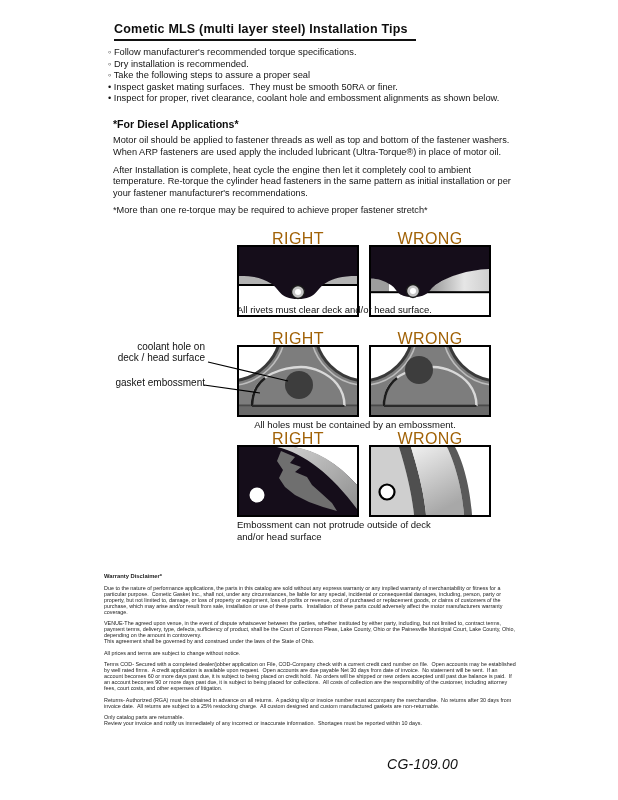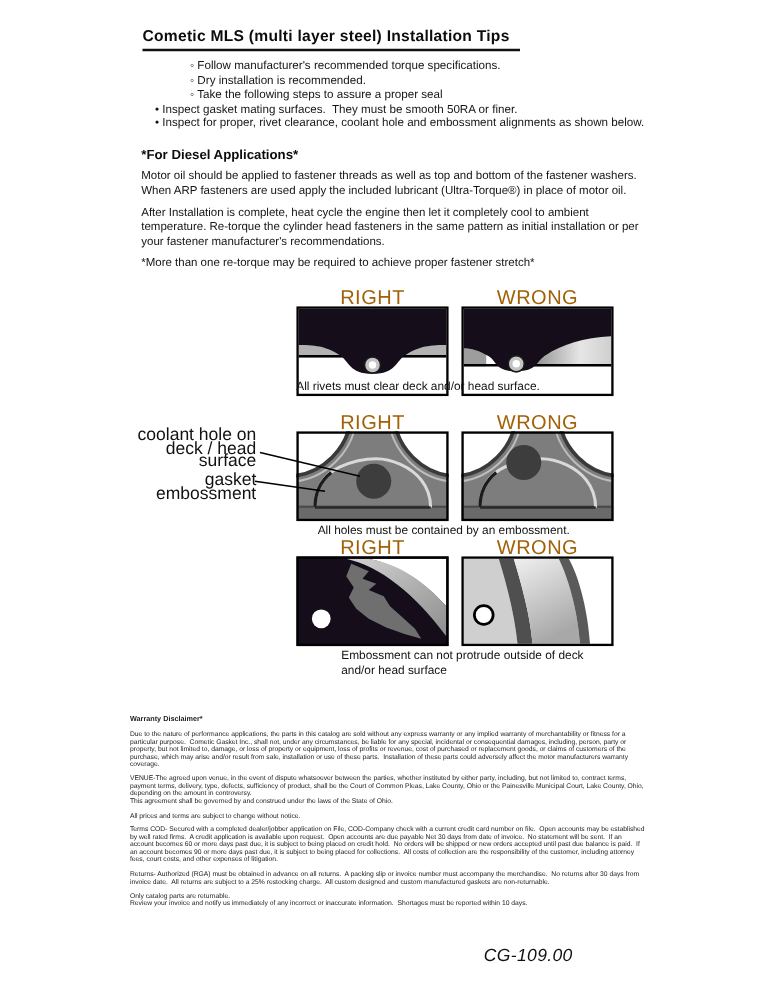--- a/index.html
+++ b/index.html
@@ -8,36 +8,36 @@
     position:relative; width:618px; height:800px; background:#ffffff;
     font-family:"Liberation Sans", sans-serif; color:#1a1a1a; overflow:hidden;border-radius:30px;
   }
   .title {
     position:absolute; left:114px; top:22px;
     font-size:12.5px; font-weight:700; letter-spacing:0.2px; color:#0d0d0d;
     border-bottom:2px solid #111; padding:0 8px 3px 0;
   }
   .bullets { position:absolute; left:108px; top:47px; list-style:none; width:420px;
     font-size:9.3px; line-height:11.6px; color:#151515; }
-  .bullets li { white-space:pre-wrap;margin-left:44px; }
+  .bullets li { white-space:pre-wrap; }
   .bullets li.b::before { content:"◦ "; }
-  .bullets li.sb { margin-left:16px; }
+  .bullets li.sb { }
   .bullets li.sb::before { content:"• "; }
   .diesel { position:absolute; left:113px; top:119px; width:402px;
     font-size:9.2px; line-height:11.4px; color:#151515; }
   .diesel h2 { font-size:10.6px; font-weight:700; margin-bottom:5px; color:#0d0d0d; }
   .diesel p { margin-bottom:6.5px; white-space:pre-wrap; }
   .dg-label { position:absolute; width:122px; text-align:center;
     font-size:16px; letter-spacing:0.4px; color:#a16207; }
   .dbox { position:absolute; width:122px; height:72px; }
   .dbox svg { display:block; width:122px; height:72px; }
   .caption { position:absolute; font-size:9.5px; line-height:11.5px; color:#111; white-space:pre-line; }
   .caption.center { text-align:center; }
   .callout { position:absolute; width:112px; text-align:right;
-    font-size:14px; line-height:10.6px; white-space:pre-line; color:#111; }
+    font-size:10px; line-height:10.6px; white-space:pre-line; color:#111; }
   .leader { position:absolute; left:200px; top:349px; pointer-events:none; }
   .legal { position:absolute; left:104px; top:574px; width:412px;
     font-size:5.4px; line-height:5.9px; color:#222; }
   .legal h3 { font-size:5.8px; font-weight:700; margin-bottom:6px; }
   .legal p { margin-bottom:5.8px; white-space:pre-wrap; }
   .footer-code { position:absolute; left:387px; top:756px;
     font-size:14px; letter-spacing:0.3px; color:#111;font-style:italic; }
 </style>
 </head>
 <body>
@@ -177,21 +177,21 @@
       <rect x="0" y="0" width="122" height="72" fill="#ffffff"></rect>
       <path d="M2,2 H30 C38,28 43,50 45,70 L2,70 Z" fill="#cfcfcf"></path>
       <path d="M30,2 C38,28 43,50 45,70 L57,70 C55,46 48,22 42,2 Z" fill="#4f4f4f"></path>
       <path d="M42,2 C48,22 55,46 57,70 L95,70 C93,42 85,16 78,2 Z" fill="url(#g4)"></path>
       <path d="M78,2 C85,16 93,42 95,70 L103,70 C101,40 93,14 86,2 Z" fill="#5a5a5a"></path>
       <circle cx="18" cy="47" r="7.5" fill="#ffffff" stroke="#000000" stroke-width="2.2"></circle>
       <rect x="1" y="1" width="120" height="70" fill="none" stroke="#000000" stroke-width="2"></rect>
     </svg>
   </div>
 
-  <div class="caption" style="left:237px; top:519px; width:260px;margin-left:36px;">Embossment can not protrude outside of deck
+  <div class="caption" style="left:237px; top:519px; width:260px;">Embossment can not protrude outside of deck
 and/or head surface</div>
 
   <section class="legal">
     <h3>Warranty Disclaimer*</h3>
     <p>Due to the nature of performance applications, the parts in this catalog are sold without any express warranty or any implied warranty of merchantability or fitness for a particular purpose.  Cometic Gasket Inc., shall not, under any circumstances, be liable for any special, incidental or consequential damages, including, person, party or property, but not limited to, damage, or loss of property or equipment, loss of profits or revenue, cost of purchased or replacement goods, or claims of customers of the purchase, which may arise and/or result from sale, installation or use of these parts.  Installation of these parts could adversely affect the motor manufacturers warranty coverage.</p>
     <p>VENUE-The agreed upon venue, in the event of dispute whatsoever between the parties, whether instituted by either party, including, but not limited to, contract terms, payment terms, delivery, type, defects, sufficiency of product, shall be the Court of Common Pleas, Lake County, Ohio or the Painesville Municipal Court, Lake County, Ohio, depending on the amount in controversy.
 This agreement shall be governed by and construed under the laws of the State of Ohio.</p>
     <p>All prices and terms are subject to change without notice.</p>
     <p>Terms COD- Secured with a completed dealer/jobber application on File, COD-Company check with a current credit card number on file.  Open accounts may be established by well rated firms.  A credit application is available upon request.  Open accounts are due payable Net 30 days from date of invoice.  No statement will be sent.  If an account becomes 60 or more days past due, it is subject to being placed on credit hold.  No orders will be shipped or new orders accepted until past due balance is paid.  If an account becomes 90 or more days past due, it is subject to being placed for collections.  All costs of collection are the responsibility of the customer, including attorney fees, court costs, and other expenses of litigation.</p>
     <p>Returns- Authorized (RGA) must be obtained in advance on all returns.  A packing slip or invoice number must accompany the merchandise.  No returns after 30 days from invoice date.  All returns are subject to a 25% restocking charge.  All custom designed and custom manufactured gaskets are non-returnable.</p>

